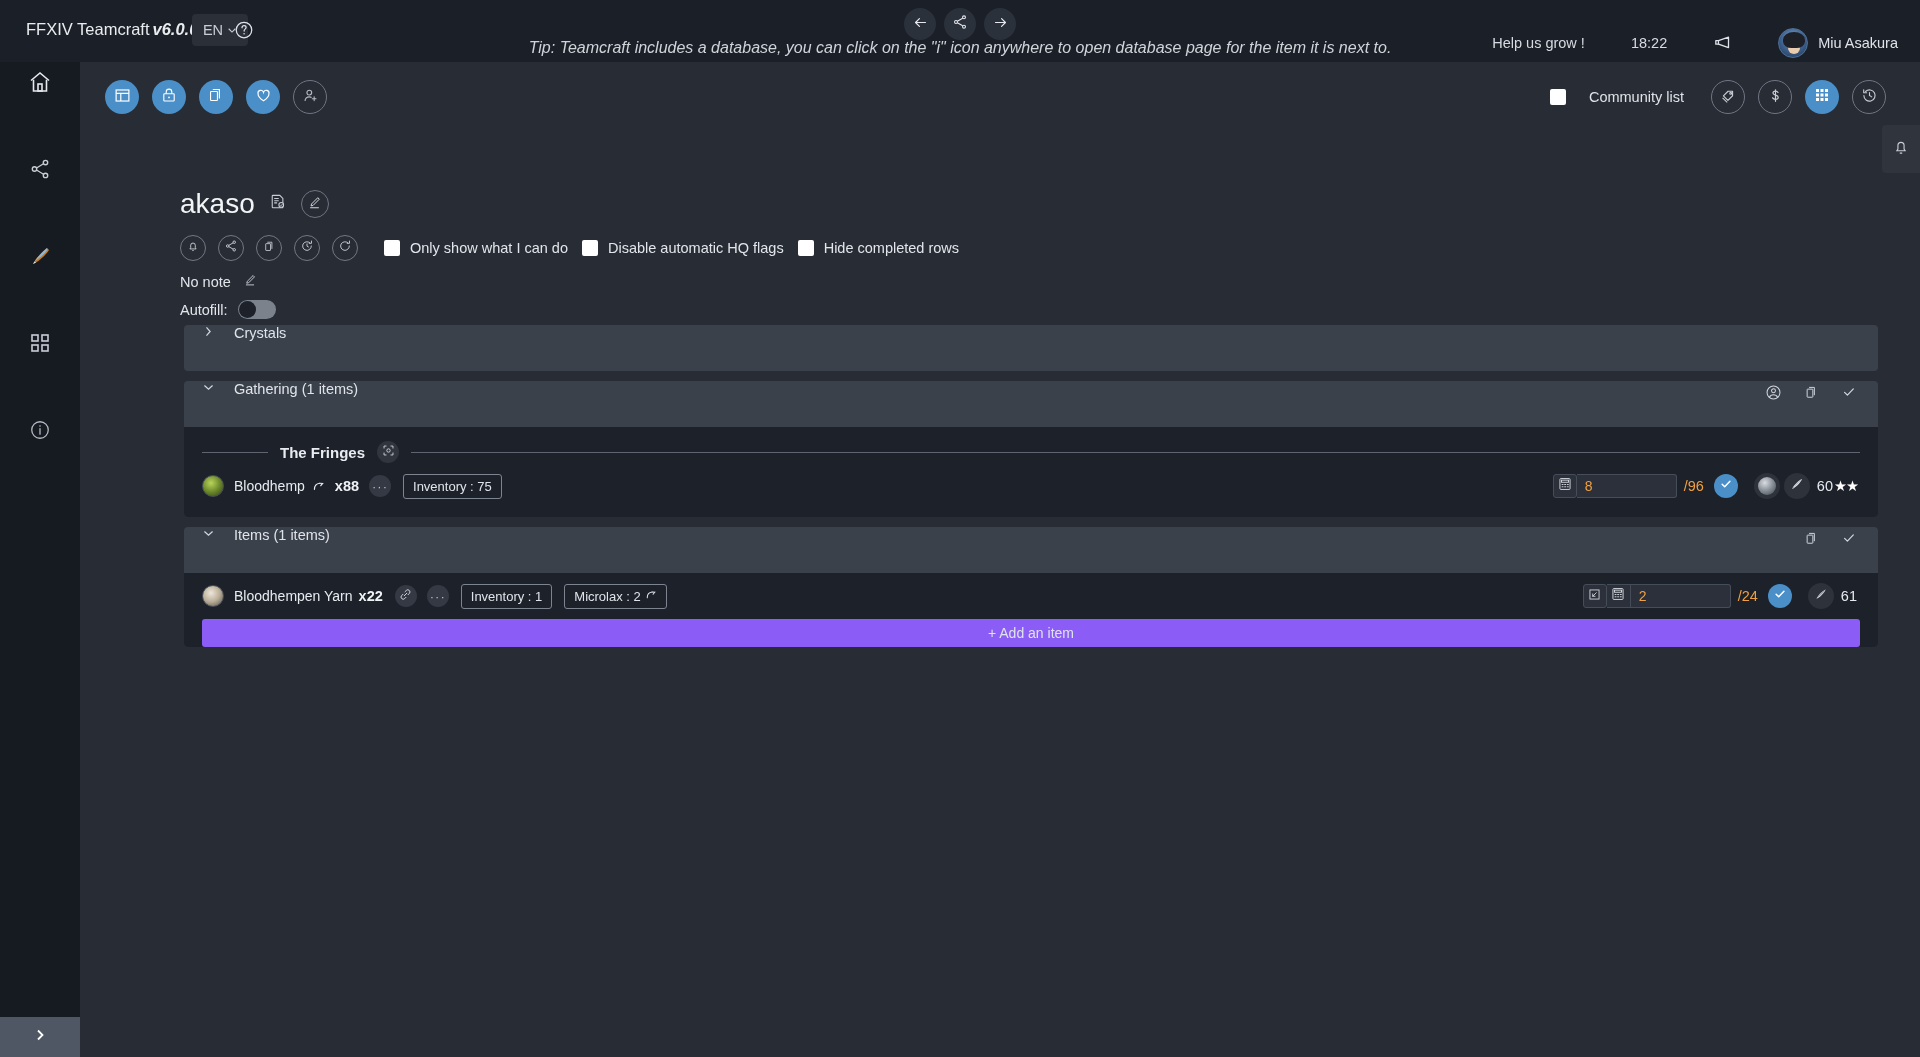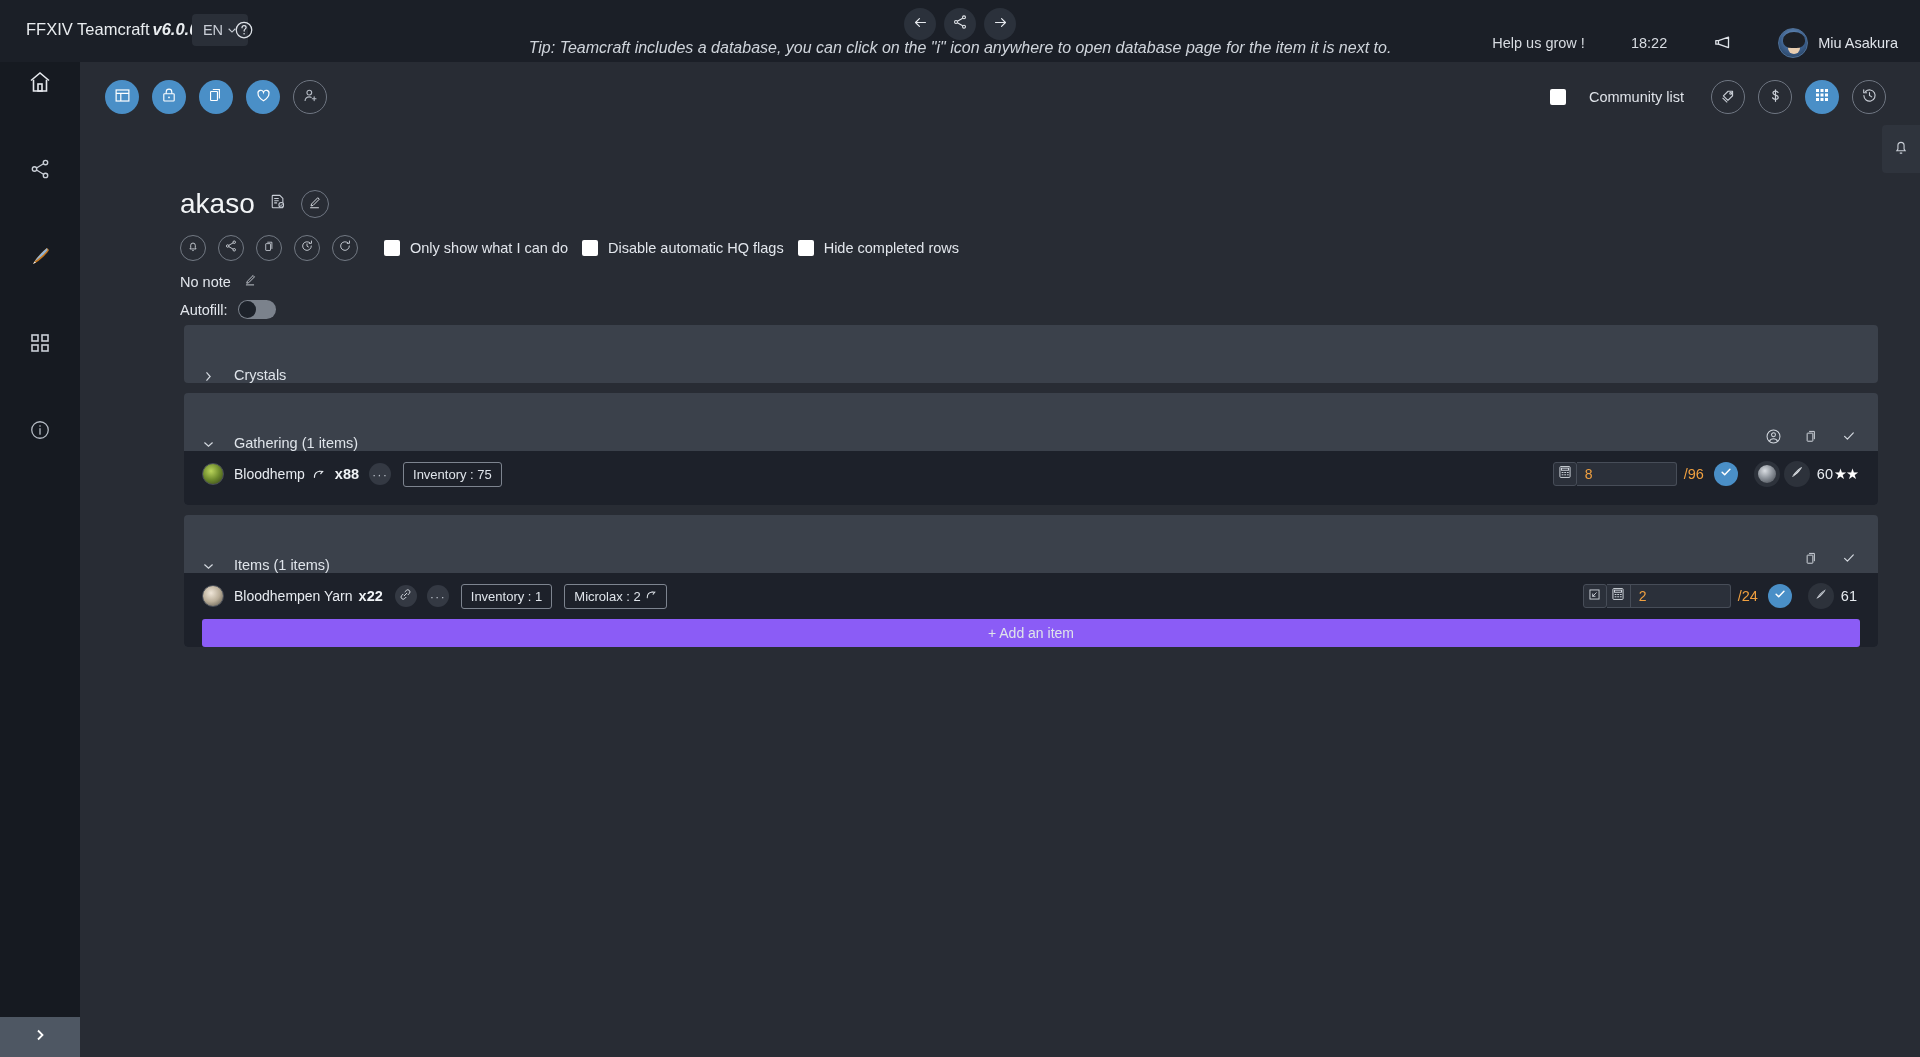--- a/index.html
+++ b/index.html
@@ -187,21 +187,21 @@
   .switch .knob {
     position: absolute; left: 1px; top: 1px;
     width: 17px; height: 17px; border-radius: 50%;
     background: #1d222a;
   }
 
   
   .panels { position: absolute; left: 104px; top: 263px; width: 1694px; }
   .panel { background: #3b414b; border-radius: 4px; margin-bottom: 10px; }
   .panel-head {
-    height: 58px; display: flex; align-items: flex-end;
+    height: 46px; display: flex; align-items: flex-start;
     padding: 0 16px 0 18px; cursor: pointer;
   }
   .chev { width: 14px; margin-right: 18px; display: flex; align-items: center; }
   .panel-title { font-size: 14.5px; color: #dfe4ea; }
   .panel-head-icons { margin-left: auto; display: flex; gap: 12px; }
   .hico {
     width: 26px; height: 26px; border-radius: 50%;
     display: flex; align-items: center; justify-content: center;
     cursor: pointer;
   }
@@ -682,20 +682,33 @@
           <span class="hico">
             <span>
               <svg width="16" height="16" viewBox="0 0 20 20" fill="none" stroke="#d3d8df" stroke-width="1.5" stroke-linecap="round" stroke-linejoin="round">
                 <path d="M4.5 10.4 8 13.9l7.4-7.8"></path>
               </svg>
             </span>
           </span>
         </span>
       </div>
       <div class="panel-body">
+        <div class="zone-row">
+          <span class="zone-line left"></span>
+          <span class="zone-name">The Fringes</span>
+          <span class="zone-mapbtn">
+            <span>
+              <svg width="13" height="13" viewBox="0 0 16 16" fill="none" stroke="#d3d8df" stroke-width="1.1">
+                <path d="M2.5 2.5h3M10.5 2.5h3M2.5 13.5h3M10.5 13.5h3M2.5 2.5v3M13.5 2.5v3M2.5 10.5v3M13.5 10.5v3"></path>
+                <circle cx="8" cy="8" r="2.1"></circle>
+              </svg>
+            </span>
+          </span>
+          <span class="zone-line right"></span>
+        </div>
 
         <div class="item-row">
           <span class="item-icon herb"></span>
           <span class="item-name">Bloodhemp</span>
           <span class="gather-glyph">
             <svg width="13" height="13" viewBox="0 0 16 16" fill="none" stroke="#e7ebf0" stroke-width="1.5" stroke-linecap="round">
               <path d="M3 11.5c0-4 2.5-7 6.5-7.5"></path>
                 <path d="M9.5 4 13 4.3 10.8 7"></path>
             </svg>
           </span>

